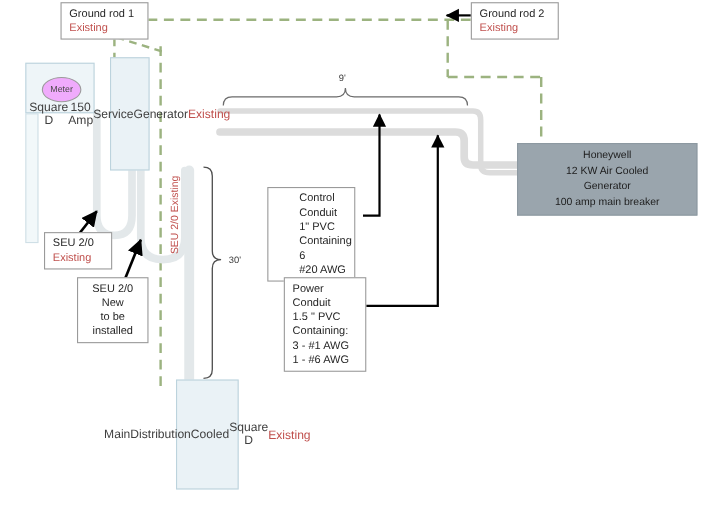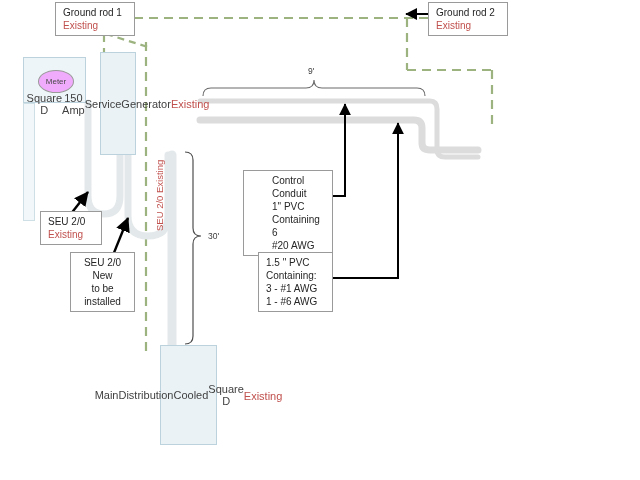--- a/index.html
+++ b/index.html
@@ -191,20 +191,26 @@
 
 
   <div class="box" style="left:160px; top:345px; width:57px; height:100px;">
     <span>Main</span>
     <span>Distribution</span>
     <span>Cooled</span>
     <span>Square D</span>
     <span class="existing">Existing</span>
   </div>
 
+  <div class="generator" style="left:470px; top:130px; width:164px; height:66px;">
+    <span>Honeywell</span>
+    <span>12 KW Air Cooled</span>
+    <span>Generator</span>
+    <span>100 amp main breaker</span>
+  </div>
 
   <svg class="layer over" viewBox="0 0 640 480">
     <defs>
       <marker id="arrow" markerWidth="7" markerHeight="7" refX="5.6" refY="3" orient="auto" markerUnits="strokeWidth">
         <path d="M0,0 L6,3 L0,6 z" fill="#000000"></path>
       </marker>
     </defs>
 
     <path d="M 80 14 L 104 14" stroke="#000" stroke-width="2" fill="none" marker-end="url(#arrow)"></path>
 
@@ -245,27 +251,28 @@
     <div class="existing">Existing</div>
   </div>
 
   <div class="callout" style="left:70px; top:252px; width:65px;">
     <div>SEU 2/0</div>
     <div>New</div>
     <div>to be</div>
     <div>installed</div>
   </div>
 
-  <div class="callout left" style="left:243px; top:170px; width:90px;padding-left:28px;">
+  <div class="callout left" style="left:243px; top:170px; width:80px;padding-left:28px;">
     <div>Control Conduit</div>
     <div>1" PVC</div>
     <div>Containing 6</div>
     <div>#20 AWG</div>
   </div>
 
   <div class="callout left" style="left:258px; top:252px; width:75px;">
+    <div>Power Conduit</div>
     <div>1.5 " PVC</div>
     <div>Containing:</div>
     <div>3 - #1 AWG</div>
     <div>1 - #6 AWG</div>
   </div>
 
 </div>
 
 </body></html>

